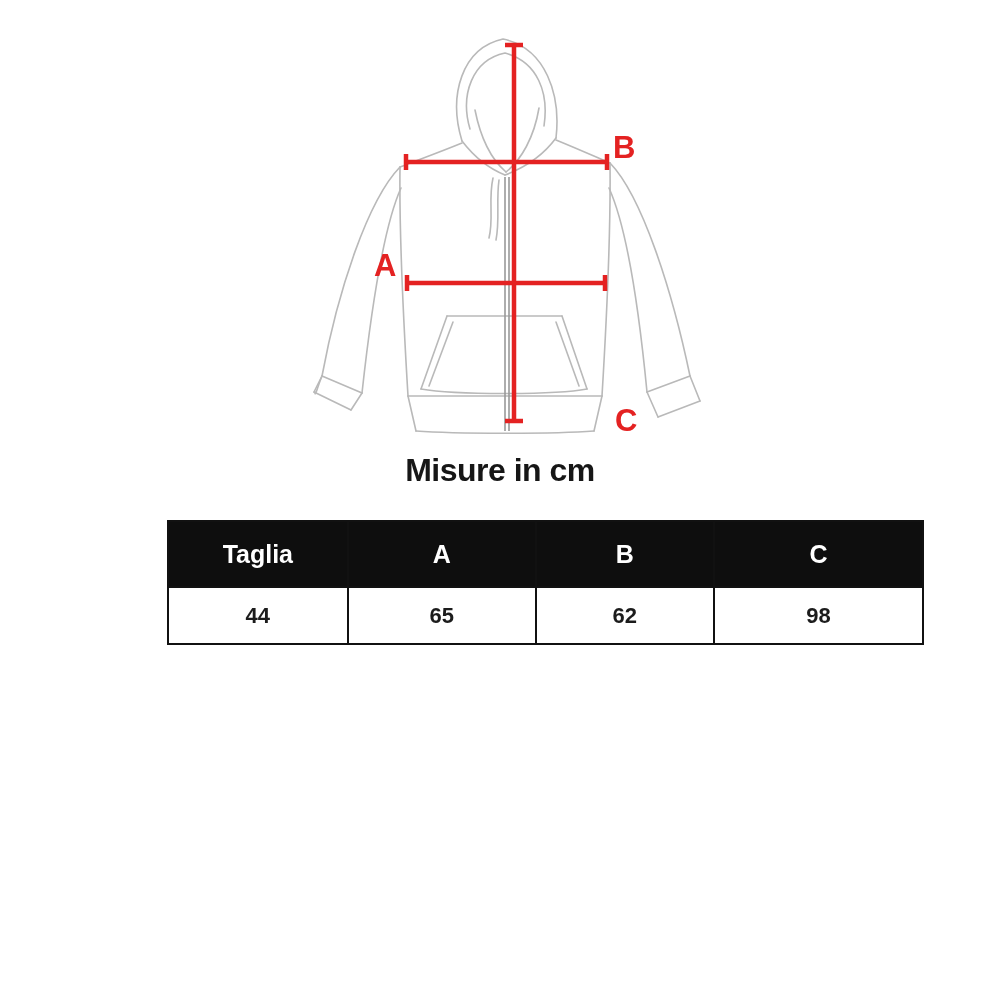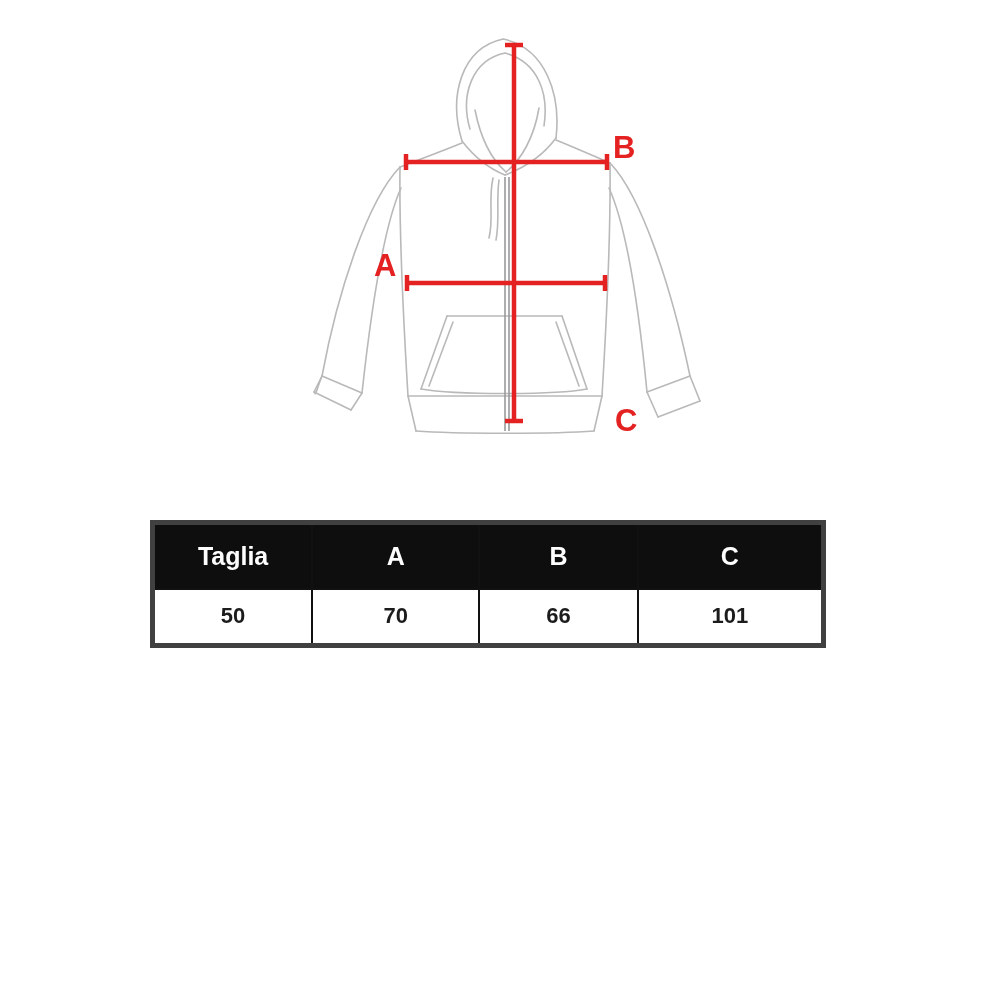--- a/index.html
+++ b/index.html
@@ -27,25 +27,25 @@
     left:0;top:452px;width:1000px;
     text-align:center;
     font-size:32px;
     font-weight:bold;
     color:#161616;
     letter-spacing:-0.5px;
   }
   
   #size-table{
     position:absolute;
-    left:150px;top:520px;
-    width:676px;
+    left:167px;top:520px;
+    width:757px;
     border-collapse:collapse;
     table-layout:fixed;
-    border:5px solid #404040;
+    border:2px solid #404040;
   }
   #size-table th, #size-table td{
     border:2px solid #111111;
     text-align:center;
     vertical-align:middle;
     padding:0;
   }
   #size-table thead tr{height:66px;}
   #size-table tbody tr{height:57px;}
   #size-table th{
@@ -143,39 +143,40 @@
           <path d="M 605 275 L 605 291"></path>
         </g>
       </g>
     </svg>
 
     <span class="measure-label" style="left:374px;top:250px;">A</span>
     <span class="measure-label" style="left:613px;top:132px;">B</span>
     <span class="measure-label" style="left:615px;top:405px;">C</span>
   </div>
 
+  <div id="page-title">Misure in cm</div>
 
   <table id="size-table">
     <colgroup>
       <col style="width:23.8%">
       <col style="width:24.9%">
       <col style="width:23.6%">
       <col style="width:27.7%">
     </colgroup>
     <thead>
       <tr>
         <th>Taglia</th>
         <th>A</th>
         <th>B</th>
         <th>C</th>
       </tr>
     </thead>
     <tbody>
       <tr>
-        <td>50</td>
-        <td>70</td>
-        <td>66</td>
-        <td>101</td>
+        <td>44</td>
+        <td>65</td>
+        <td>62</td>
+        <td>98</td>
       </tr>
     </tbody>
   </table>
 
 </div>
 
 </body></html>

